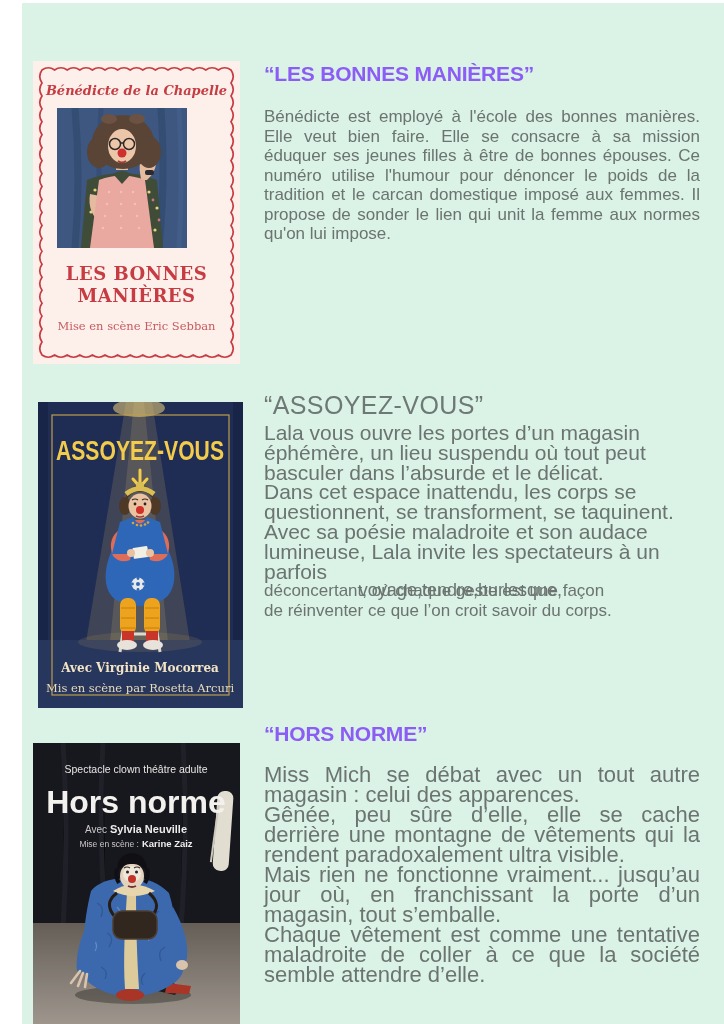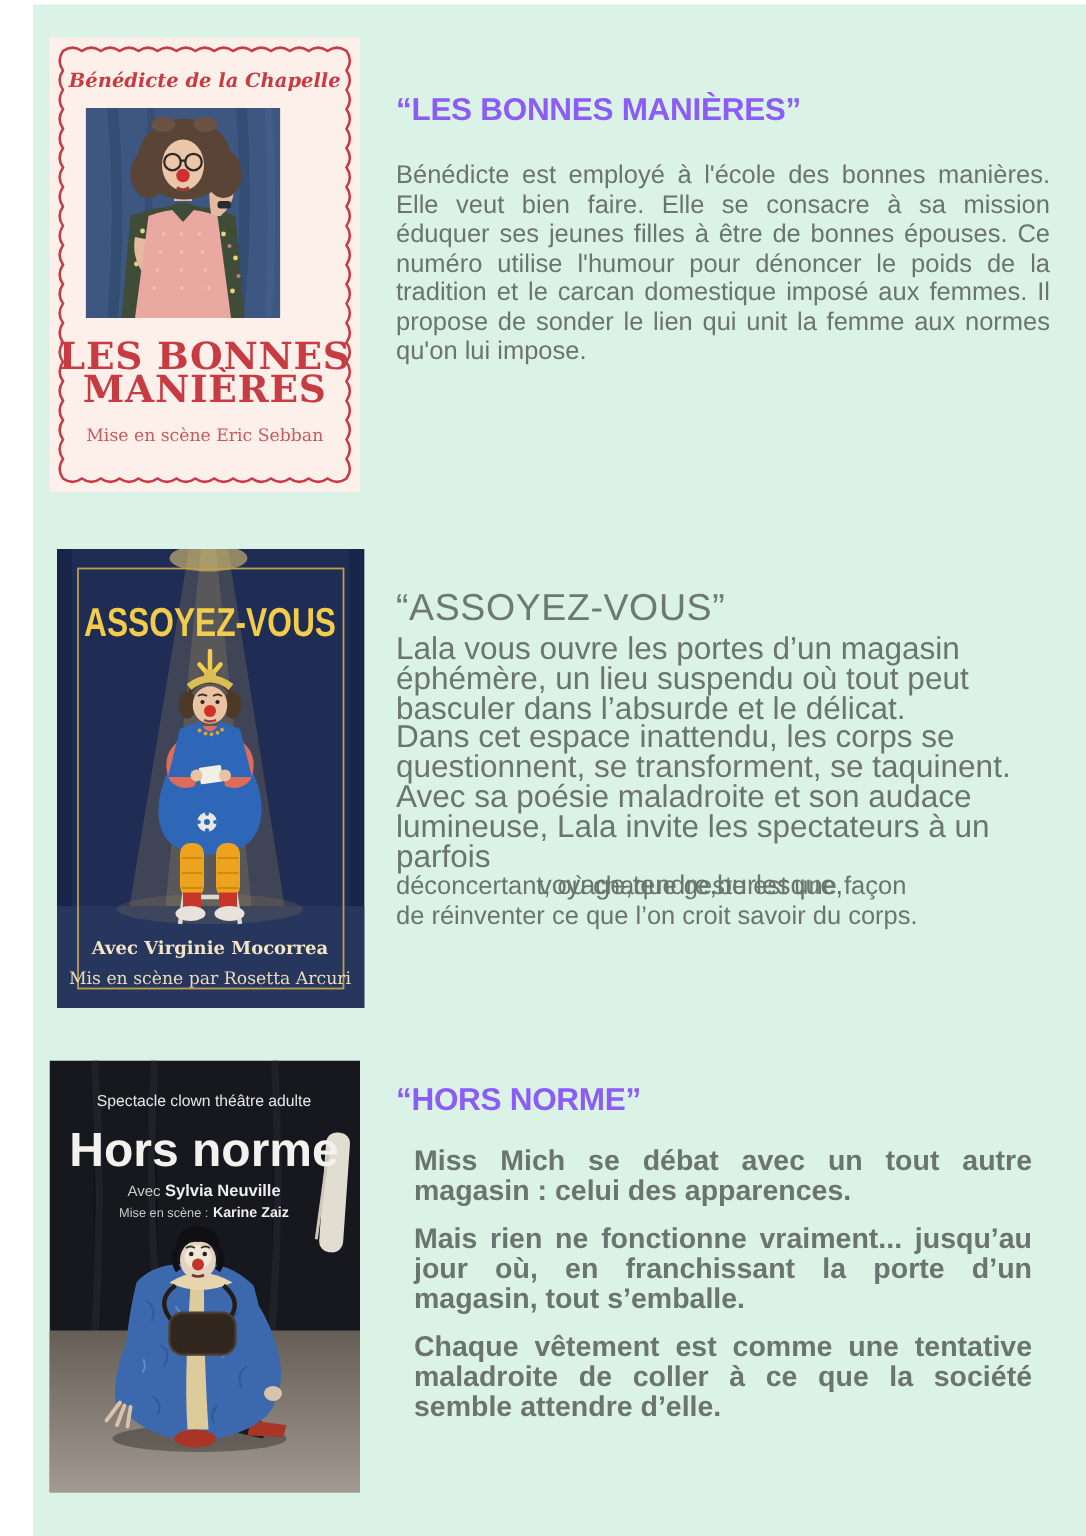--- a/index.html
+++ b/index.html
@@ -16,32 +16,32 @@
   h2{margin:0;font-family:"Liberation Sans",sans-serif;}
   .h-bold{font-size:21px;font-weight:700;color:#8b5cf6;letter-spacing:-0.2px;}
   .h-light{font-size:25px;font-weight:400;color:#6e7875;letter-spacing:0.4px;}
   .copy1 p{margin:21px 0 0 0;font-size:17px;line-height:19.5px;text-align:justify;}
   .copy2 .lines{margin-top:3px;font-size:21px;line-height:19.8px;white-space:pre-line;}
   .copy2 .overlap{position:relative;}
   .copy2 .under{font-size:17px;line-height:19.8px;white-space:pre-line;}
   .copy2 .spread{position:absolute;left:0;top:0;width:298px;display:flex;justify-content:flex-end;
                  font-size:18px;line-height:19.8px;pointer-events:none;}
   .copy3 .paras{margin-top:19px;}
-  .copy3 p{margin:12px;font-size:19px;line-height:20px;text-align:justify;font-weight:bold;}
+  .copy3 p{margin:0;font-size:22px;line-height:20px;text-align:justify;}
 
   
-  .poster{position:absolute;box-sizing:border-box;}
+  .poster{position:absolute;box-sizing:border-box;margin-top:36px;}
   .poster1{left:33px;top:25px;width:207px;height:303px;background:#fdf0eb;}
   .poster1 .scallop{position:absolute;left:0;top:0;}
   .p1-author{position:absolute;left:0;top:22px;width:100%;text-align:center;
              font-family:"DejaVu Serif",serif;font-style:italic;font-weight:700;
              font-size:13px;color:#c63c42;}
   .p1-photo{position:absolute;left:24px;top:47px;width:130px;height:140px;overflow:hidden;}
   .p1-title{position:absolute;left:0;top:202px;width:100%;text-align:center;
-            font-family:"DejaVu Serif",serif;font-weight:700;font-size:25px;line-height:22px;
+            font-family:"DejaVu Serif",serif;font-weight:700;font-size:18px;line-height:22px;
             letter-spacing:0.5px;color:#c63c42;white-space:pre-line;}
   .p1-credit{position:absolute;left:0;top:258px;width:100%;text-align:center;
              font-family:"DejaVu Serif",serif;font-size:11.5px;color:#c75a5f;}
 
   
   .poster2{left:38px;top:366px;width:205px;height:378px;}
   .poster3{left:33px;top:707px;width:207px;height:288px;}
   svg{display:block;}
 </style>
 </head>
@@ -303,17 +303,18 @@
         <circle cx="99" cy="136" r="4" fill="#c23429"></circle>
         <path d="M95 143 Q99 145 103 143" stroke="#70352e" stroke-width="1.8" fill="none"></path>
       </g>
     </svg>
   </div>
 
   <div class="copy copy3">
     <h2 class="h-bold">“HORS NORME”</h2>
     <div class="paras">
       <p>Miss Mich se débat avec un tout autre magasin : celui des apparences.</p>
+      <p>Gênée, peu sûre d’elle, elle se cache derrière une montagne de vêtements qui la rendent paradoxalement ultra visible.</p>
       <p>Mais rien ne fonctionne vraiment... jusqu’au jour où, en franchissant la porte d’un magasin, tout s’emballe.</p>
       <p>Chaque vêtement est comme une tentative maladroite de coller à ce que la société semble attendre d’elle.</p>
     </div>
   </div>
 </div>
 
 </body></html>

